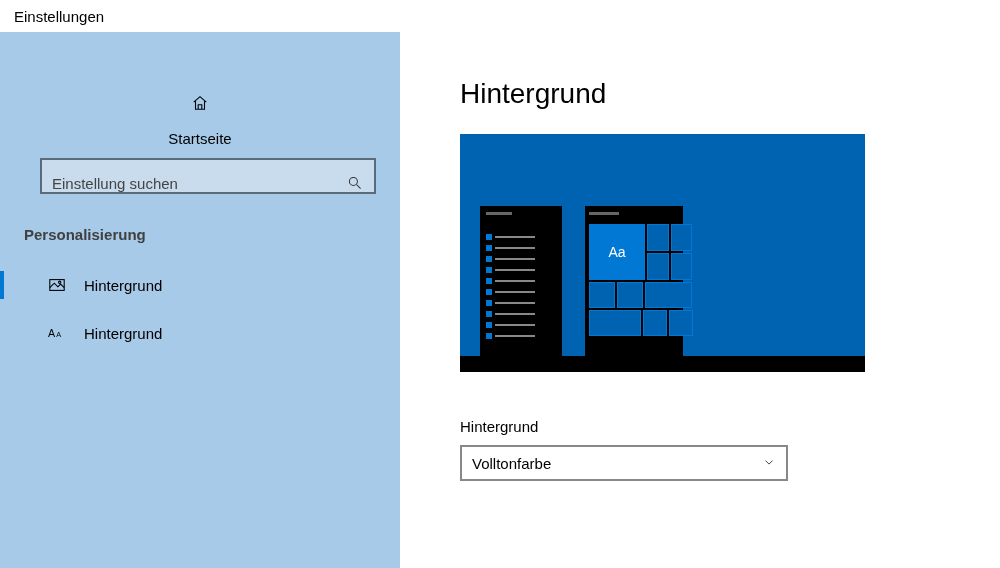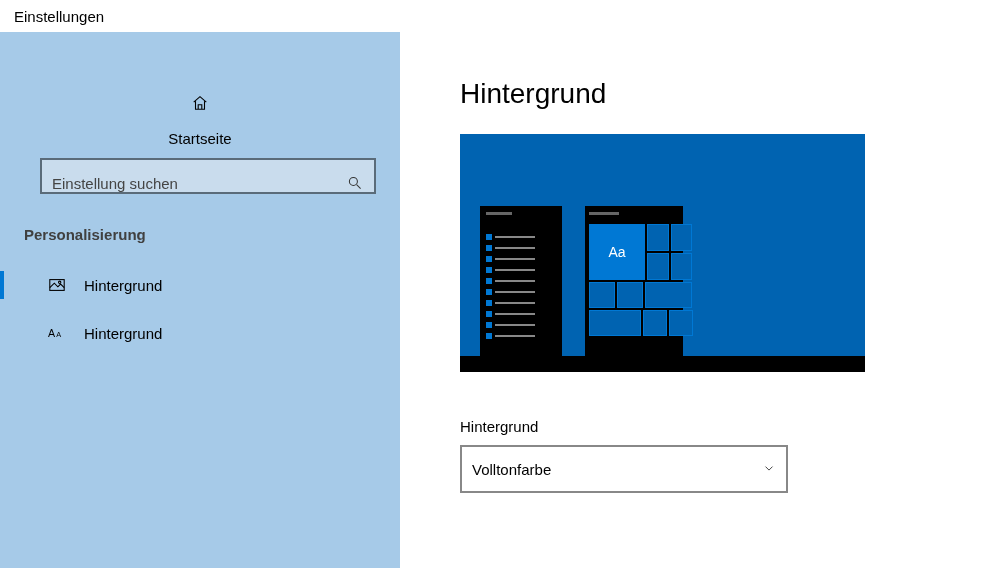--- a/index.html
+++ b/index.html
@@ -40,21 +40,21 @@
 .tile-grid { position: absolute; left: 62px; top: 18px; width: 45px; height: 56px; display: grid; grid-template-columns: 1fr 1fr; grid-template-rows: 1fr 1fr; gap: 2px; }
 .tile-grid div { background: #0063b1; border: 1px solid #0078d4; }
 .tile-row2 { position: absolute; left: 4px; top: 76px; display: flex; gap: 2px; }
 .tile-row2 div { width: 26px; height: 26px; background: #0063b1; border: 1px solid #0078d4; }
 .tile-wide { position: absolute; left: 60px; top: 76px; width: 47px; height: 26px; background: #0063b1; border: 1px solid #0078d4; }
 .tile-row3 { position: absolute; left: 4px; top: 104px; display: flex; gap: 2px; }
 .tile-row3 .a { width: 52px; height: 26px; background: #0063b1; border: 1px solid #0078d4; }
 .tile-row3 .b { width: 24px; height: 26px; background: #0063b1; border: 1px solid #0078d4; }
 
 .field-label { font-size: 15px; margin-top: 46px; margin-bottom: 10px; color: #000; }
-.dropdown { width: 328px; height: 48px; border: 2px solid #888; display: flex; align-items: center; justify-content: space-between; padding: 0 10px; font-size: 15px; cursor: pointer; }
+.dropdown { width: 328px; height: 36px; border: 2px solid #888; display: flex; align-items: center; justify-content: space-between; padding: 0 10px; font-size: 15px; cursor: pointer; }
 </style>
 </head>
 <body>
 
 <div class="titlebar">
   <span>Einstellungen</span>
 </div>
 
 <div class="container">
   <div class="sidebar">

